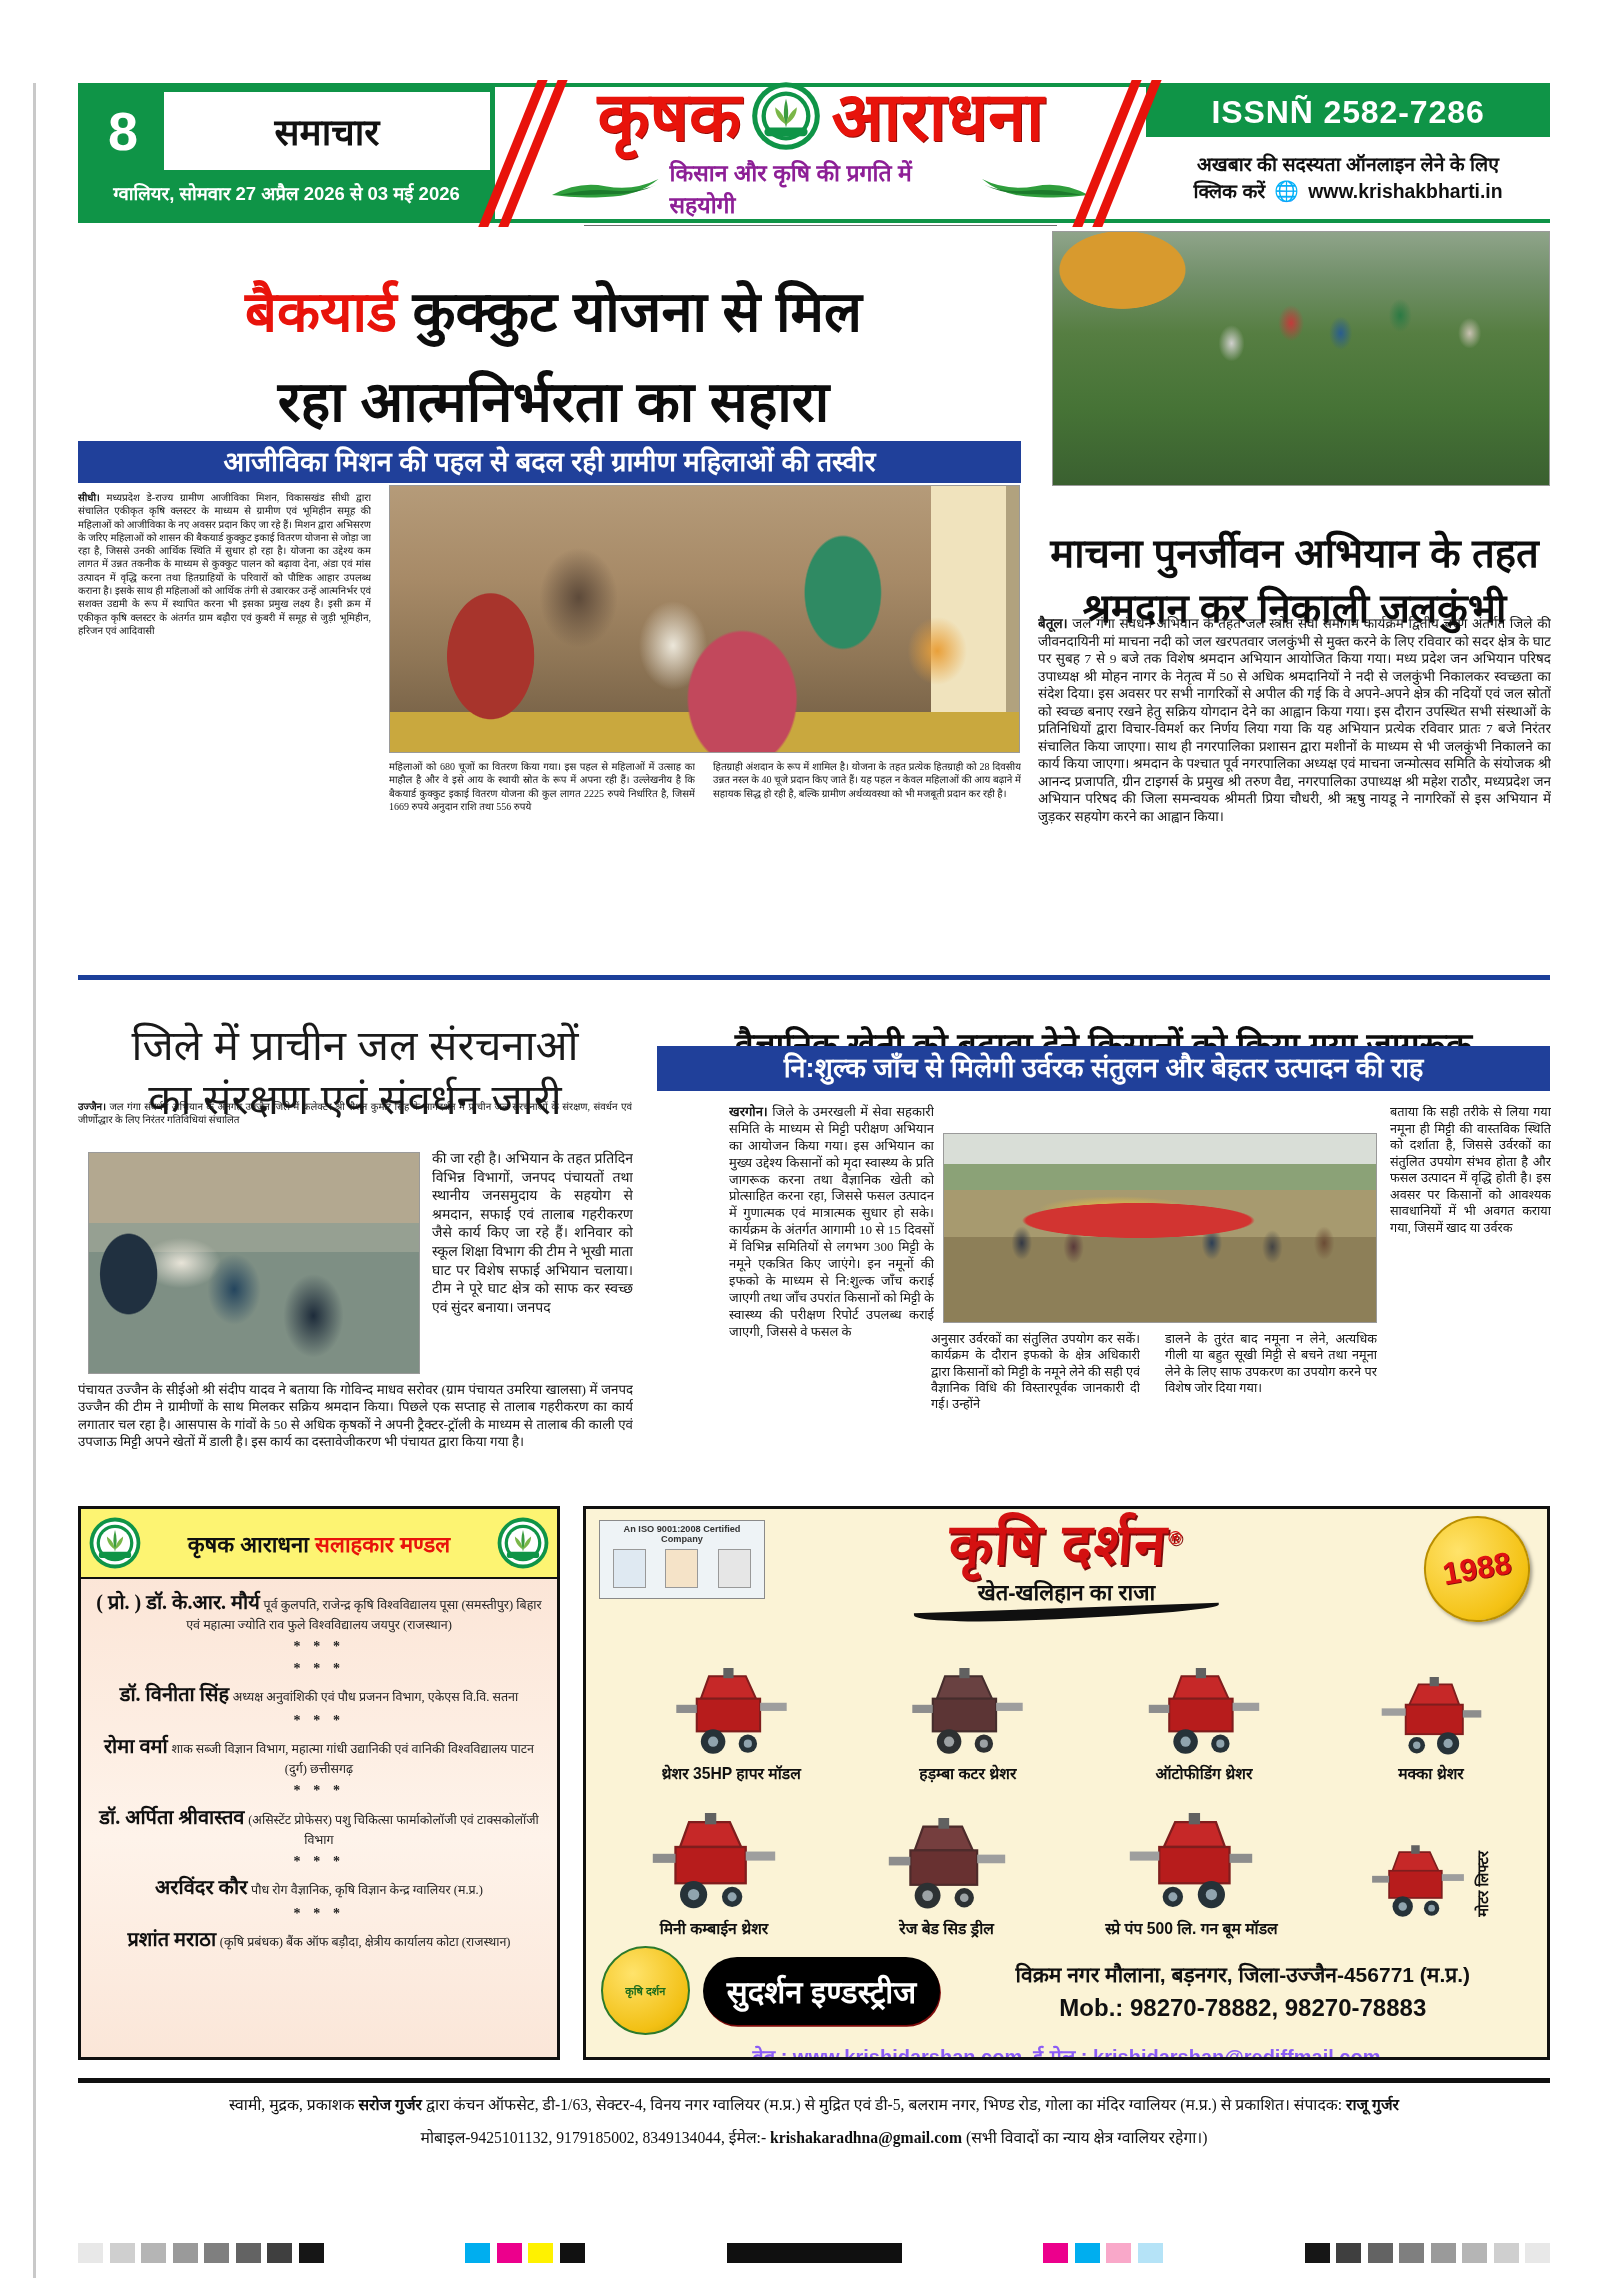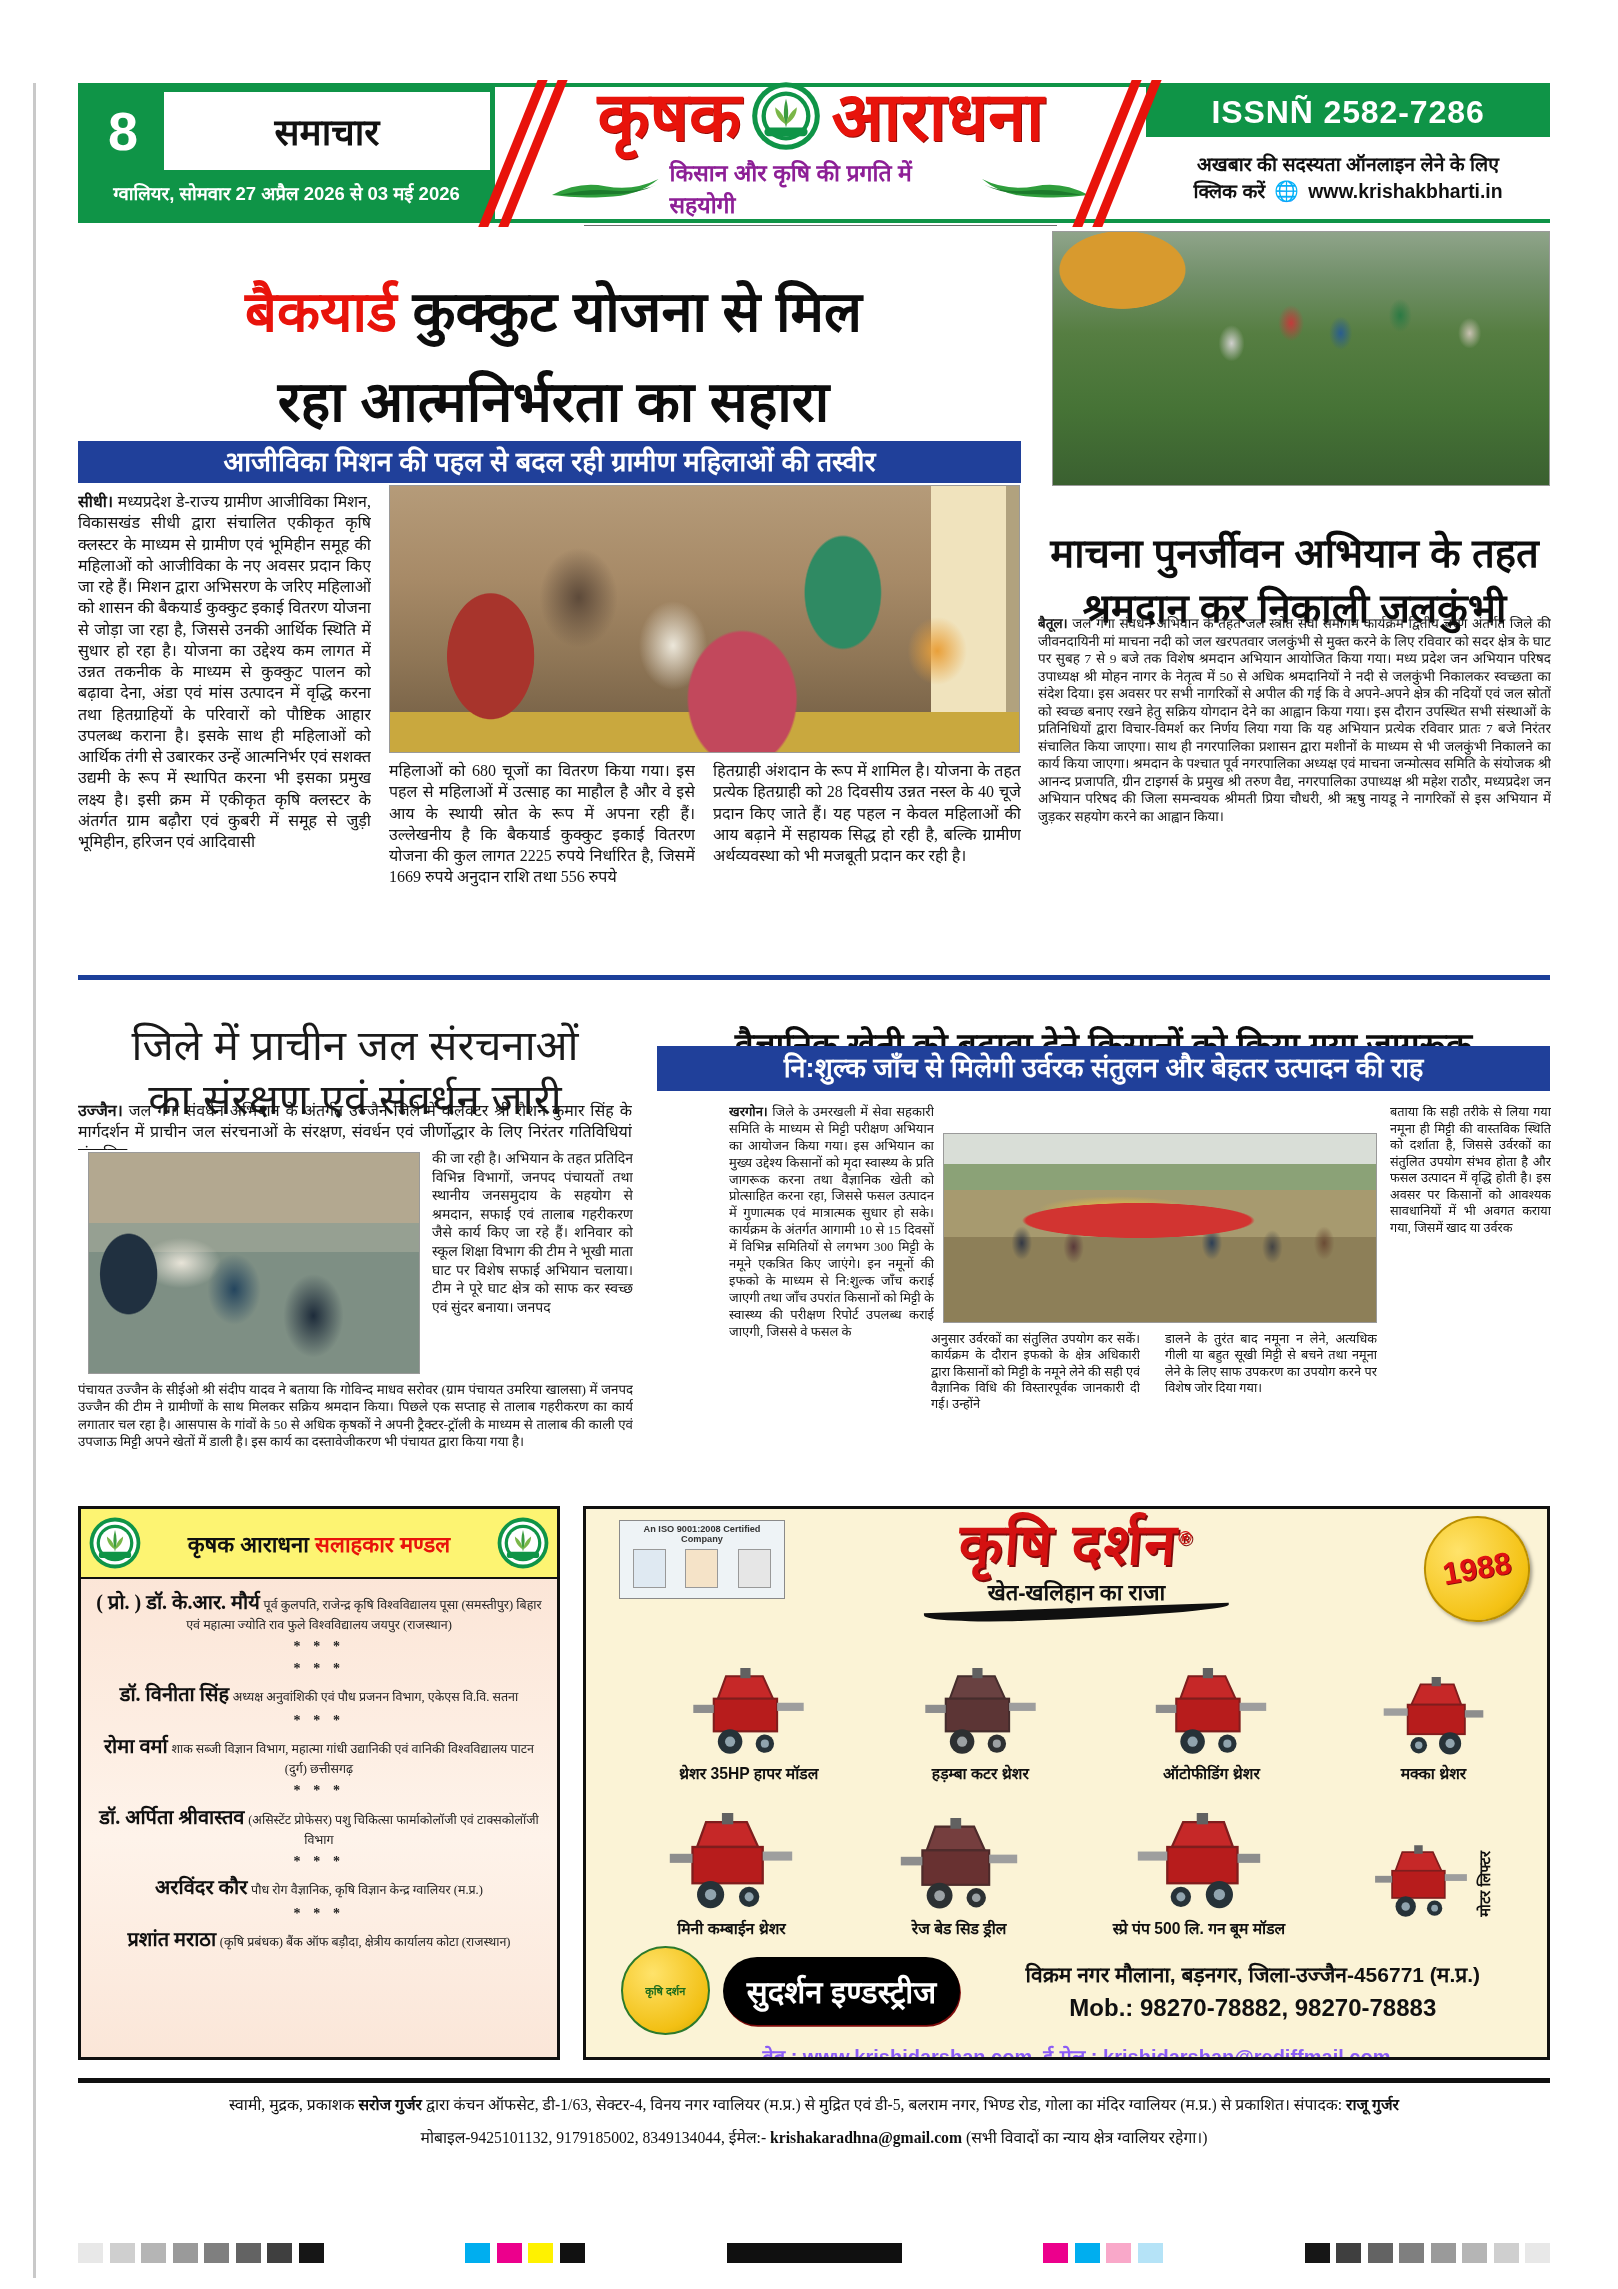--- a/index.html
+++ b/index.html
@@ -32,21 +32,21 @@
   
   .lead-head{position:absolute;top:229px;left:78px;width:951px;text-align:center;
              font-weight:800;font-size:56px;line-height:1.62;color:#0d0d0d;}
   .lead-head .red{color:#e8130b;}
   .bar-blue{position:absolute;background:#20409a;color:#fff;font-weight:bold;text-align:center;}
   .lead-sub{top:441px;left:78px;width:943px;height:42px;font-size:27px;line-height:42px;}
   .khar-sub{top:1046px;left:657px;width:893px;height:45px;font-size:27px;line-height:45px;}
 
   
   .body-txt{position:absolute;font-family:"Liberation Serif","DejaVu Serif",serif;
-            font-size:16px;line-height:1.33;text-align:justify;color:#151515;overflow:hidden;}
+            font-size:10px;line-height:1.33;text-align:justify;color:#151515;overflow:hidden;}
   .body-txt b{font-weight:bold;}
   .lead-c1{top:491px;left:78px;width:293px;height:474px;}
   .lead-c2{top:760px;left:389px;width:306px;height:207px;}
   .lead-c3{top:760px;left:713px;width:308px;height:207px;}
   .machna-body{top:615px;left:1038px;width:513px;height:362px;font-size:13.5px;line-height:1.3;}
   .machna-head{position:absolute;top:493px;left:1038px;width:513px;text-align:center;
                font-size:40px;font-weight:800;line-height:1.38;color:#0d0d0d;}
   .ujjain-head{position:absolute;top:984px;left:78px;width:554px;text-align:center;
                font-size:42px;font-weight:400;line-height:1.28;color:#1a1a1a;font-family:"Liberation Sans","DejaVu Sans",sans-serif;}
   .ujjain-intro{top:1100px;left:78px;width:554px;height:50px;}
@@ -105,21 +105,21 @@
   .adv-title{flex:1;text-align:center;font-size:22px;font-weight:800;white-space:nowrap;}
   .adv-title .blk{color:#101010;} .adv-title .red{color:#e8130b;}
   .adv-body{padding:9.2px 14.8px 0 14.8px;text-align:center;font-family:"Liberation Serif","DejaVu Serif",serif;}
   .adv-entry{margin:1.8px 0;line-height:1.25;}
   .adv-entry b{font-size:20px;font-weight:800;color:#101010;}
   .adv-entry span{font-size:12.5px;color:#222;}
   .adv-sep{font-size:14px;font-weight:bold;letter-spacing:4.6px;margin:5.5px 0;color:#222;}
 
   
   .adbox{position:absolute;top:1506px;left:583px;width:967px;height:554px;border:3.7px solid #101010;
-         box-sizing:border-box;background:#fbf3d6;overflow:hidden;padding-left:20px;}
+         box-sizing:border-box;background:#fbf3d6;overflow:hidden;}
   .ad-top{position:relative;height:137px;}
   .cert{position:absolute;left:13px;top:11px;width:166px;height:79px;background:#eef3f6;border:0.9px solid #8a8a8a;
         font-size:9.2px;font-weight:bold;color:#333;text-align:center;padding:2.8px;box-sizing:border-box;}
   .cert .logos{display:flex;justify-content:space-around;margin-top:5.5px;}
   .cert .logos i{width:31px;height:37px;display:inline-block;border:0.9px solid #999;}
   .brand-wrap{position:absolute;left:0;right:0;top:5.5px;text-align:center;}
   .brand{font-size:57px;font-weight:800;color:#d41111;letter-spacing:1.8px;line-height:1.05;
          text-shadow:1.8px 1.8px 0 #7e0b0b;display:inline-block;transform:skewX(-4deg);}
   .brand sup{font-size:18.5px;}
   .brand-tag{font-size:22px;font-weight:800;color:#101010;margin-top:1.8px;}

